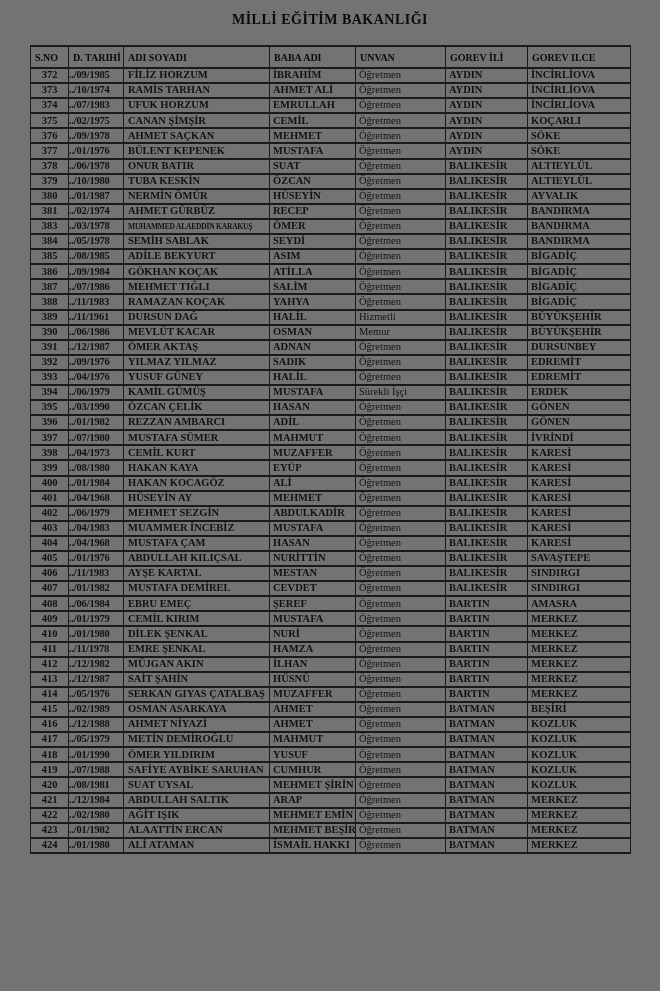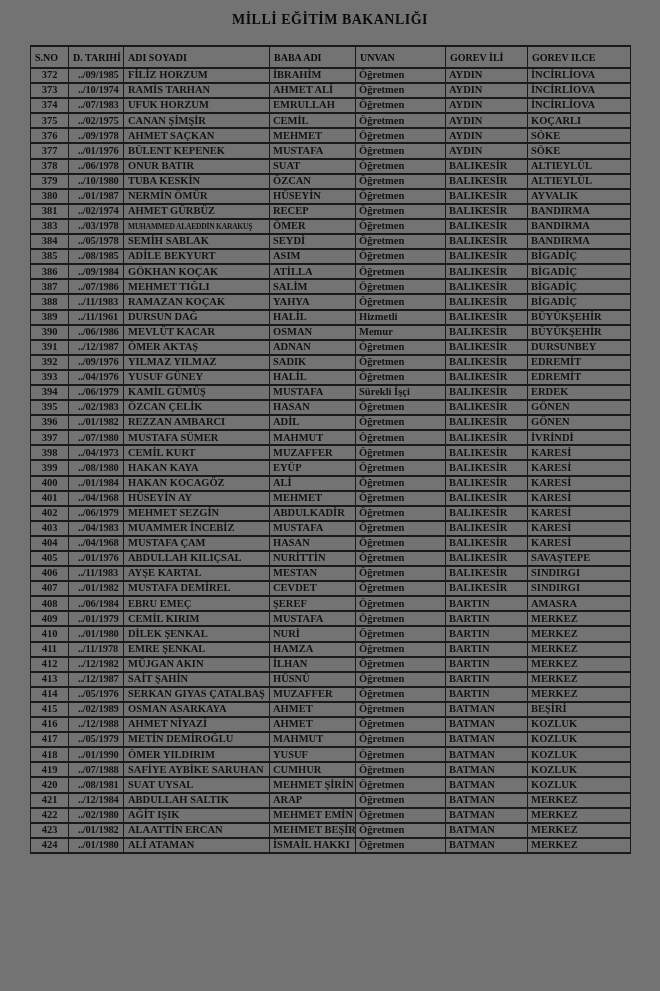--- a/index.html
+++ b/index.html
@@ -60,26 +60,26 @@
     font-size: 10.5px;
     font-weight: bold;
     line-height: 1;
     color: #111111;
   }
   #personnel-table td.c-sno {
     text-align: center;
     padding: 0 4px;
   }
   #personnel-table td.c-date {
-    padding-left: 9px;
+    padding-left: 0;
     letter-spacing: -0.2px;
   }
   #personnel-table td.c-name { padding-left: 4px; margin-top: 20px; }
   #personnel-table td.c-unvan {
-    font-weight: bold;
+    font-weight: normal;
     font-size: 10.5px;
   }
   #personnel-table td.condensed {
     font-size: 7.5px;
     letter-spacing: -0.2px;
   }
   col.col-sno   { width: 38px; }
   col.col-date  { width: 55px; }
   col.col-name  { width: 146px; }
   col.col-baba  { width: 86px; }
@@ -308,21 +308,21 @@
           <td class="c-sno">394</td>
           <td class="c-date">../06/1979</td>
           <td class="c-name">KAMİL GÜMÜŞ</td>
           <td class="c-baba">MUSTAFA</td>
           <td class="c-unvan">Sürekli İşçi</td>
           <td class="c-il">BALIKESİR</td>
           <td class="c-ilce">ERDEK</td>
         </tr>
         <tr>
           <td class="c-sno">395</td>
-          <td class="c-date">../02/1983</td>
+          <td class="c-date">../03/1990</td>
           <td class="c-name">ÖZCAN ÇELİK</td>
           <td class="c-baba">HASAN</td>
           <td class="c-unvan">Öğretmen</td>
           <td class="c-il">BALIKESİR</td>
           <td class="c-ilce">GÖNEN</td>
         </tr>
         <tr>
           <td class="c-sno">396</td>
           <td class="c-date">../01/1982</td>
           <td class="c-name">REZZAN AMBARCI</td>

